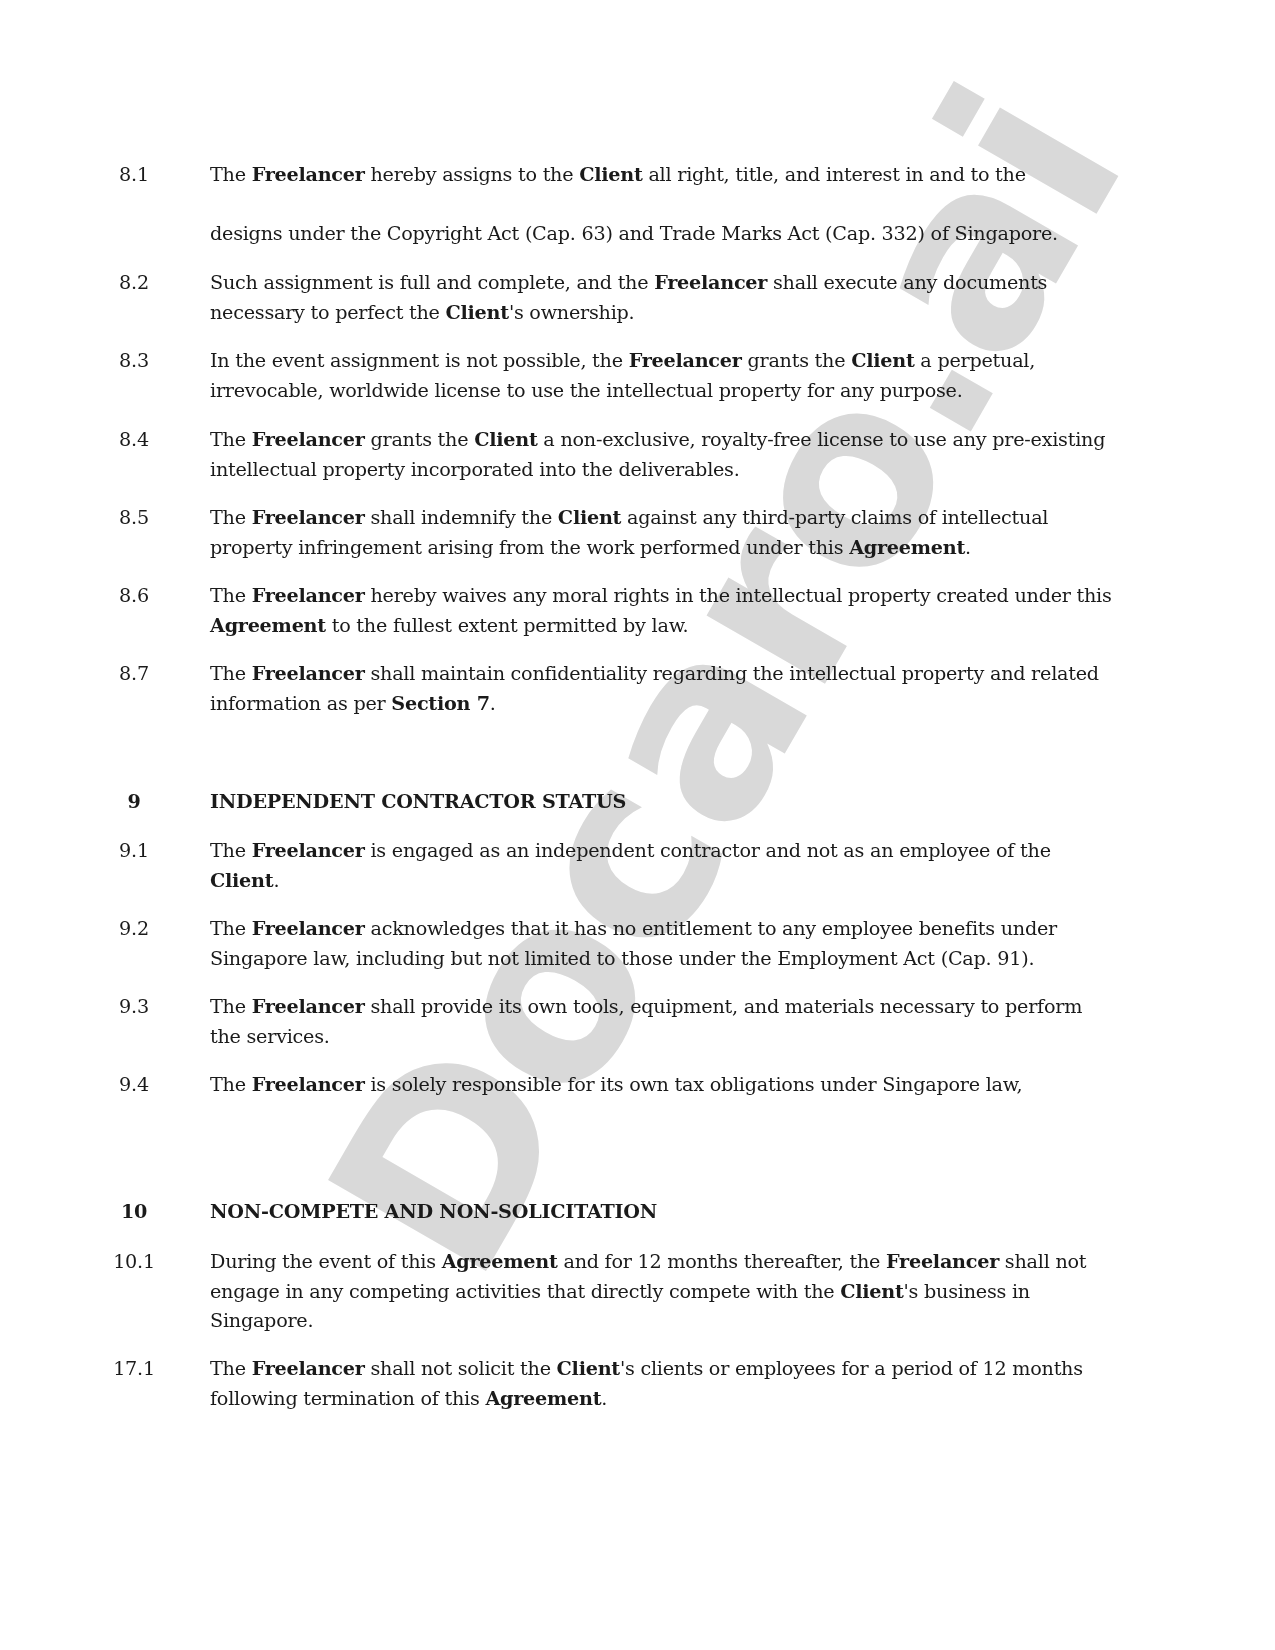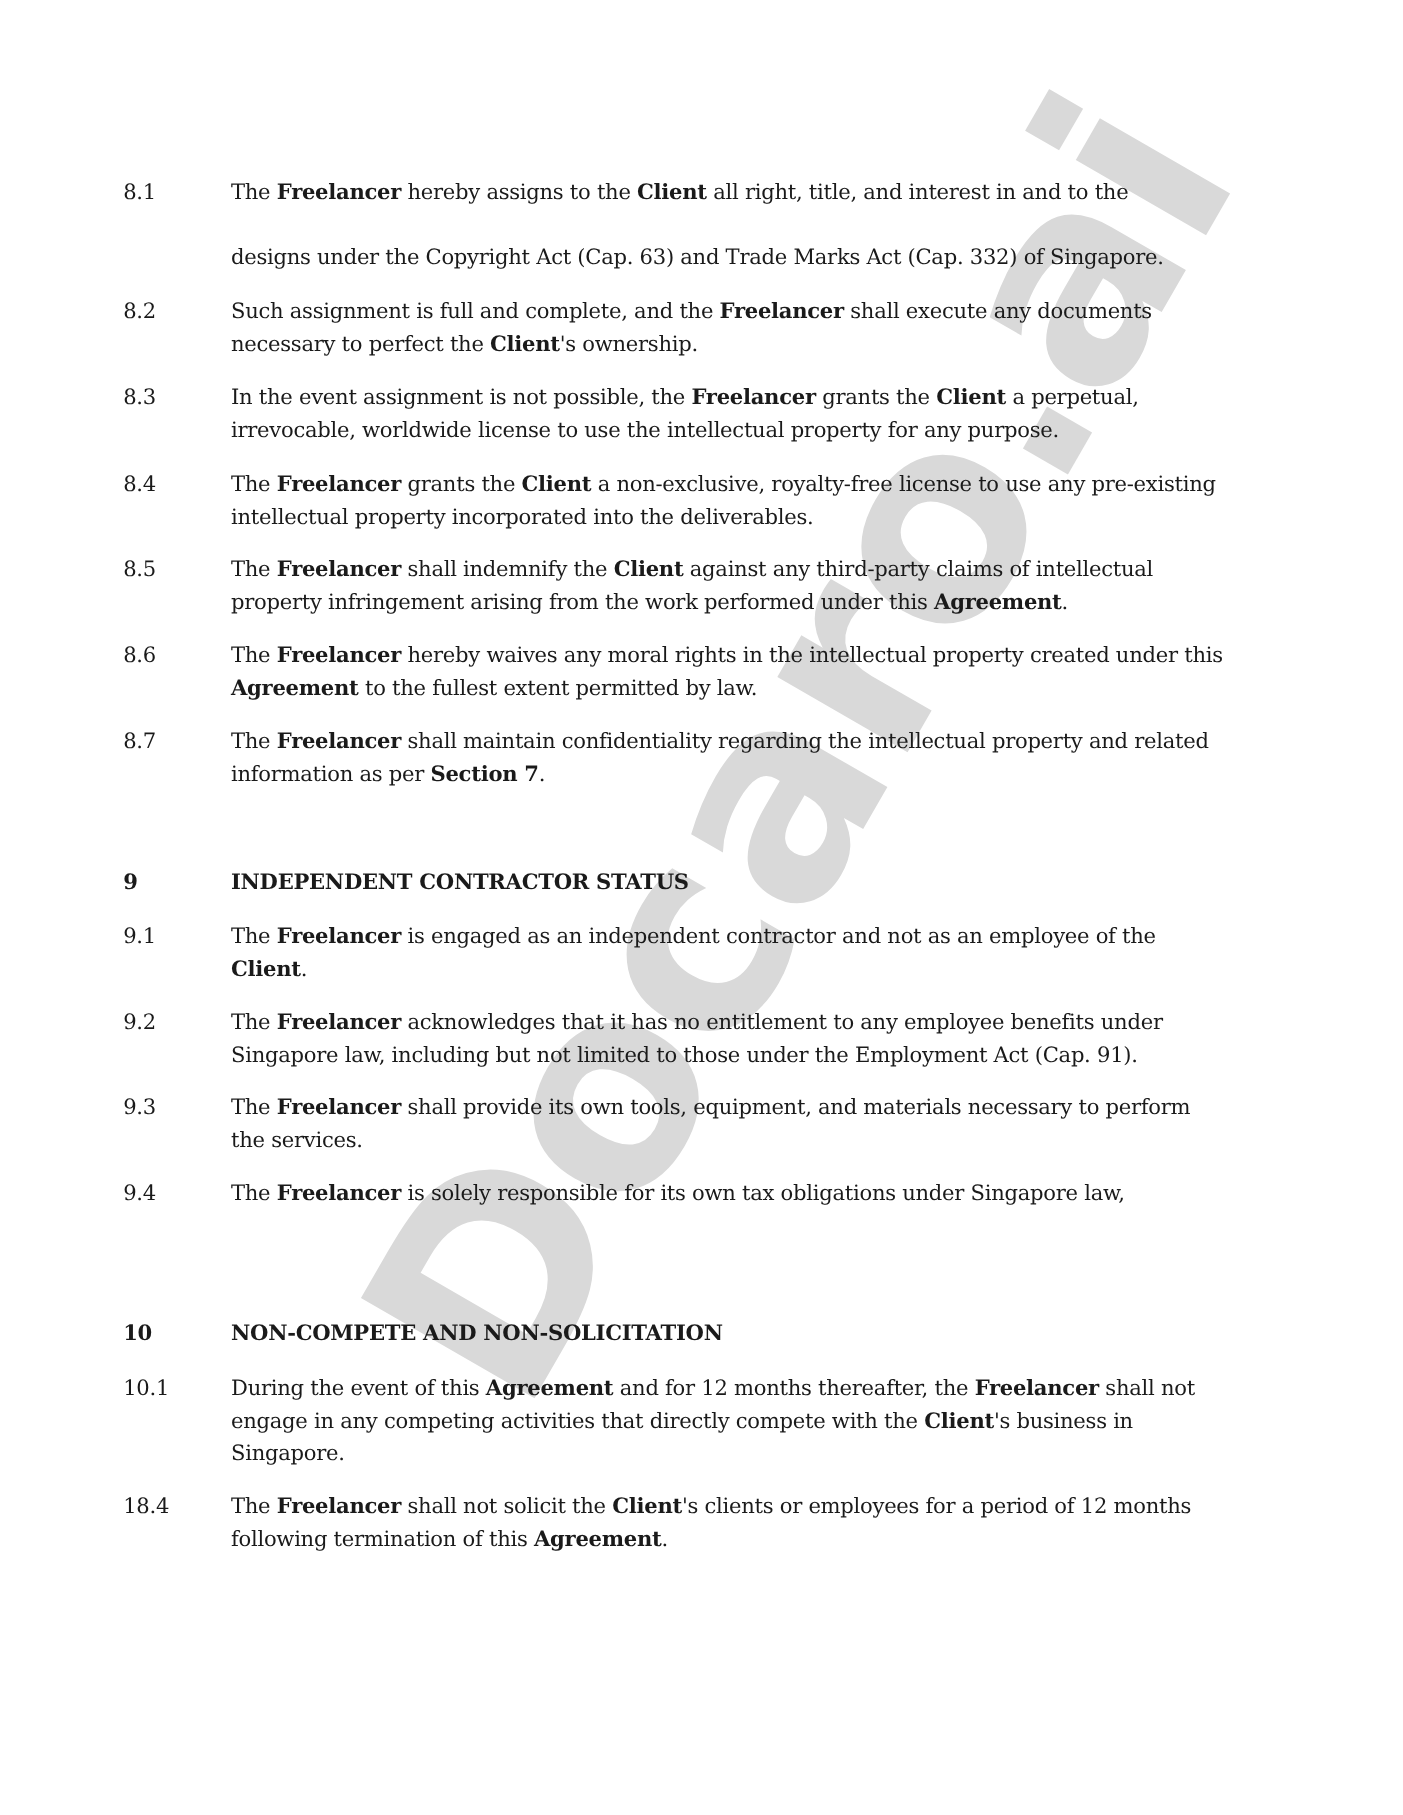--- a/index.html
+++ b/index.html
@@ -1,21 +1,21 @@
 <!DOCTYPE html>
 <html><head>
 <meta charset="utf-8">
 <style>
   html, body { margin: 0; padding: 0; background: #ffffff; }
   body { width: 1275px; height: 1650px; position: relative; overflow: hidden; font-family: "DejaVu Serif", "Liberation Serif", serif; color: #1a1a1a; }
   .page { position: absolute; left: 0; top: 0; width: 1275px; height: 1650px; }
   .watermark { position: absolute; left: 150px; top: 690px; font-family: "DejaVu Sans", "Liberation Sans", sans-serif; font-weight: bold; font-size: 250px; color: #d9d9d9; transform: rotate(-60deg); transform-origin: center center; white-space: nowrap; z-index: 0; letter-spacing: -4px; width: 1000px; text-align: center; line-height: 1; }
   .content { position: absolute; left: 0; top: 0; width: 1275px; z-index: 1; }
   .clause { position: absolute; left: 0; width: 1275px; font-size: 19.2px; line-height: 29.5px; letter-spacing: -0.25px; }
-  .num { position: absolute; left: 112px; width: 76px; text-align: left; }
+  .num { position: absolute; left: 96px; width: 76px; text-align: center; }
   .text { position: absolute; left: 210px; width: 930px; }
   .heading .num, .heading .text { font-weight: bold; }
   b { font-weight: bold; }
 </style>
 </head>
 <body>
 
 <div class="page">
   <div class="watermark">Docaro.ai</div>
 
@@ -122,21 +122,21 @@
     <div class="clause" style="top:1247px">
       <span class="num">10.1</span>
       <div class="text">
         <span>During the event of this </span><b>Agreement</b><span> and for 12 months thereafter, the </span><b>Freelancer</b><span> shall not</span><br>
         <span>engage in any competing activities that directly compete with the </span><b>Client</b><span>'s business in</span><br>
         <span>Singapore.</span>
       </div>
     </div>
 
     <div class="clause" style="top:1354px">
-      <span class="num">18.4</span>
+      <span class="num">17.1</span>
       <div class="text">
         <span>The </span><b>Freelancer</b><span> shall not solicit the </span><b>Client</b><span>'s clients or employees for a period of 12 months</span><br>
         <span>following termination of this </span><b>Agreement</b><span>.</span>
       </div>
     </div>
 
   </div>
 </div>
 
 </body></html>

